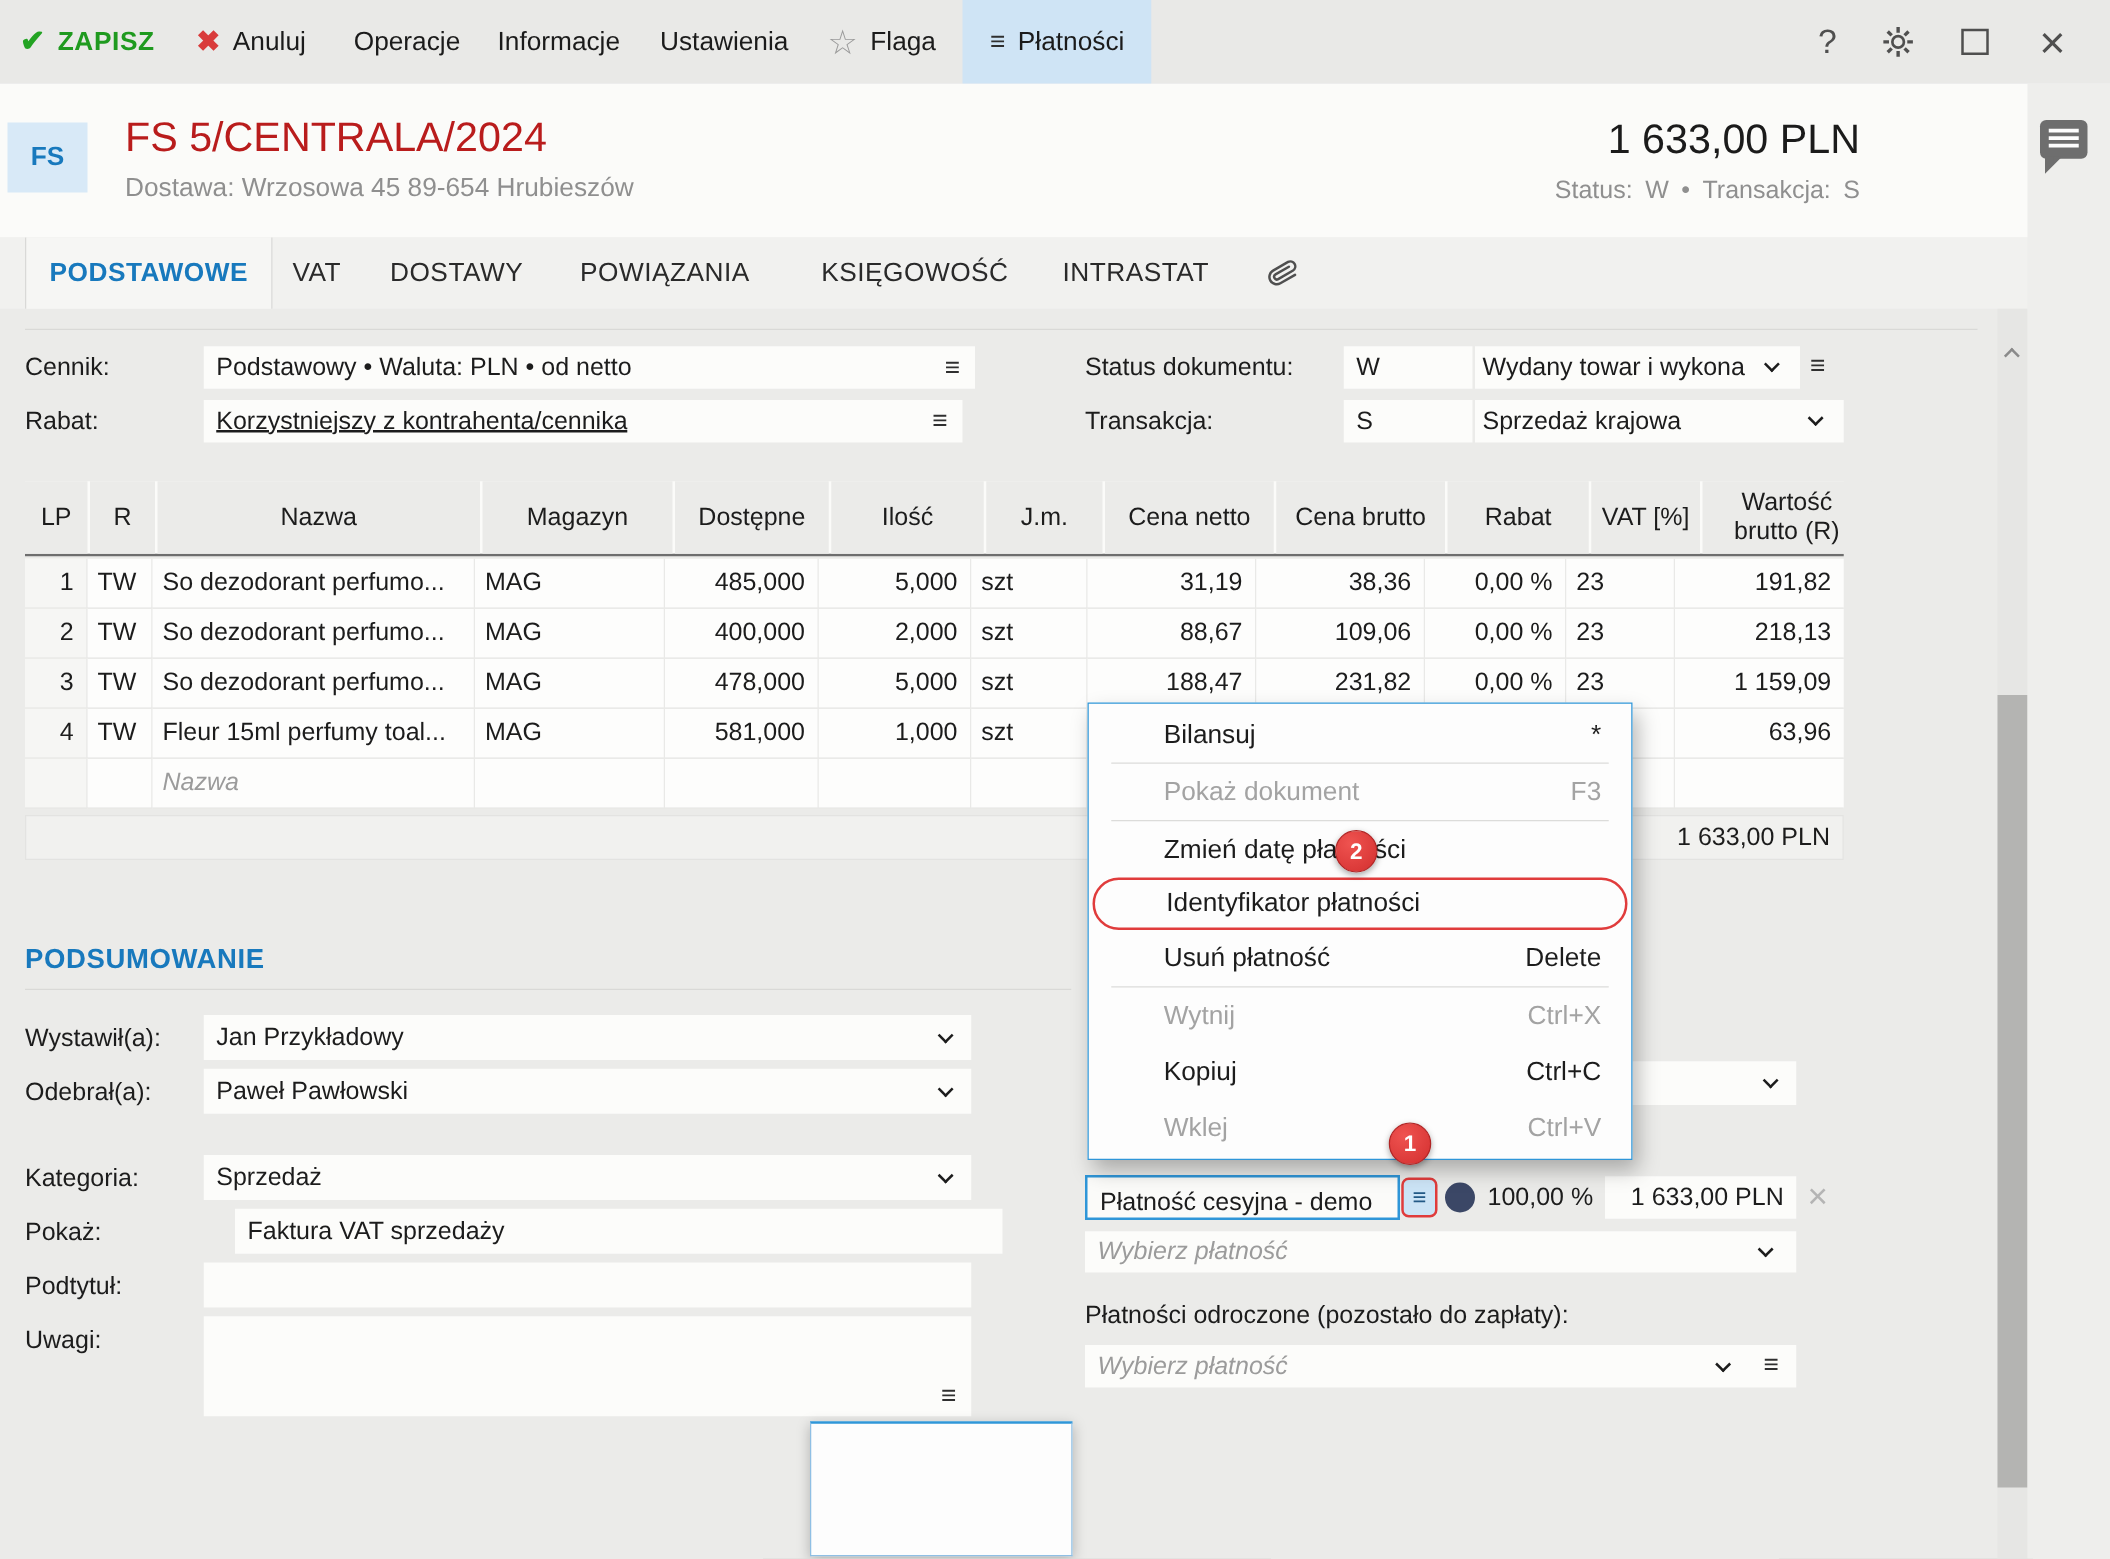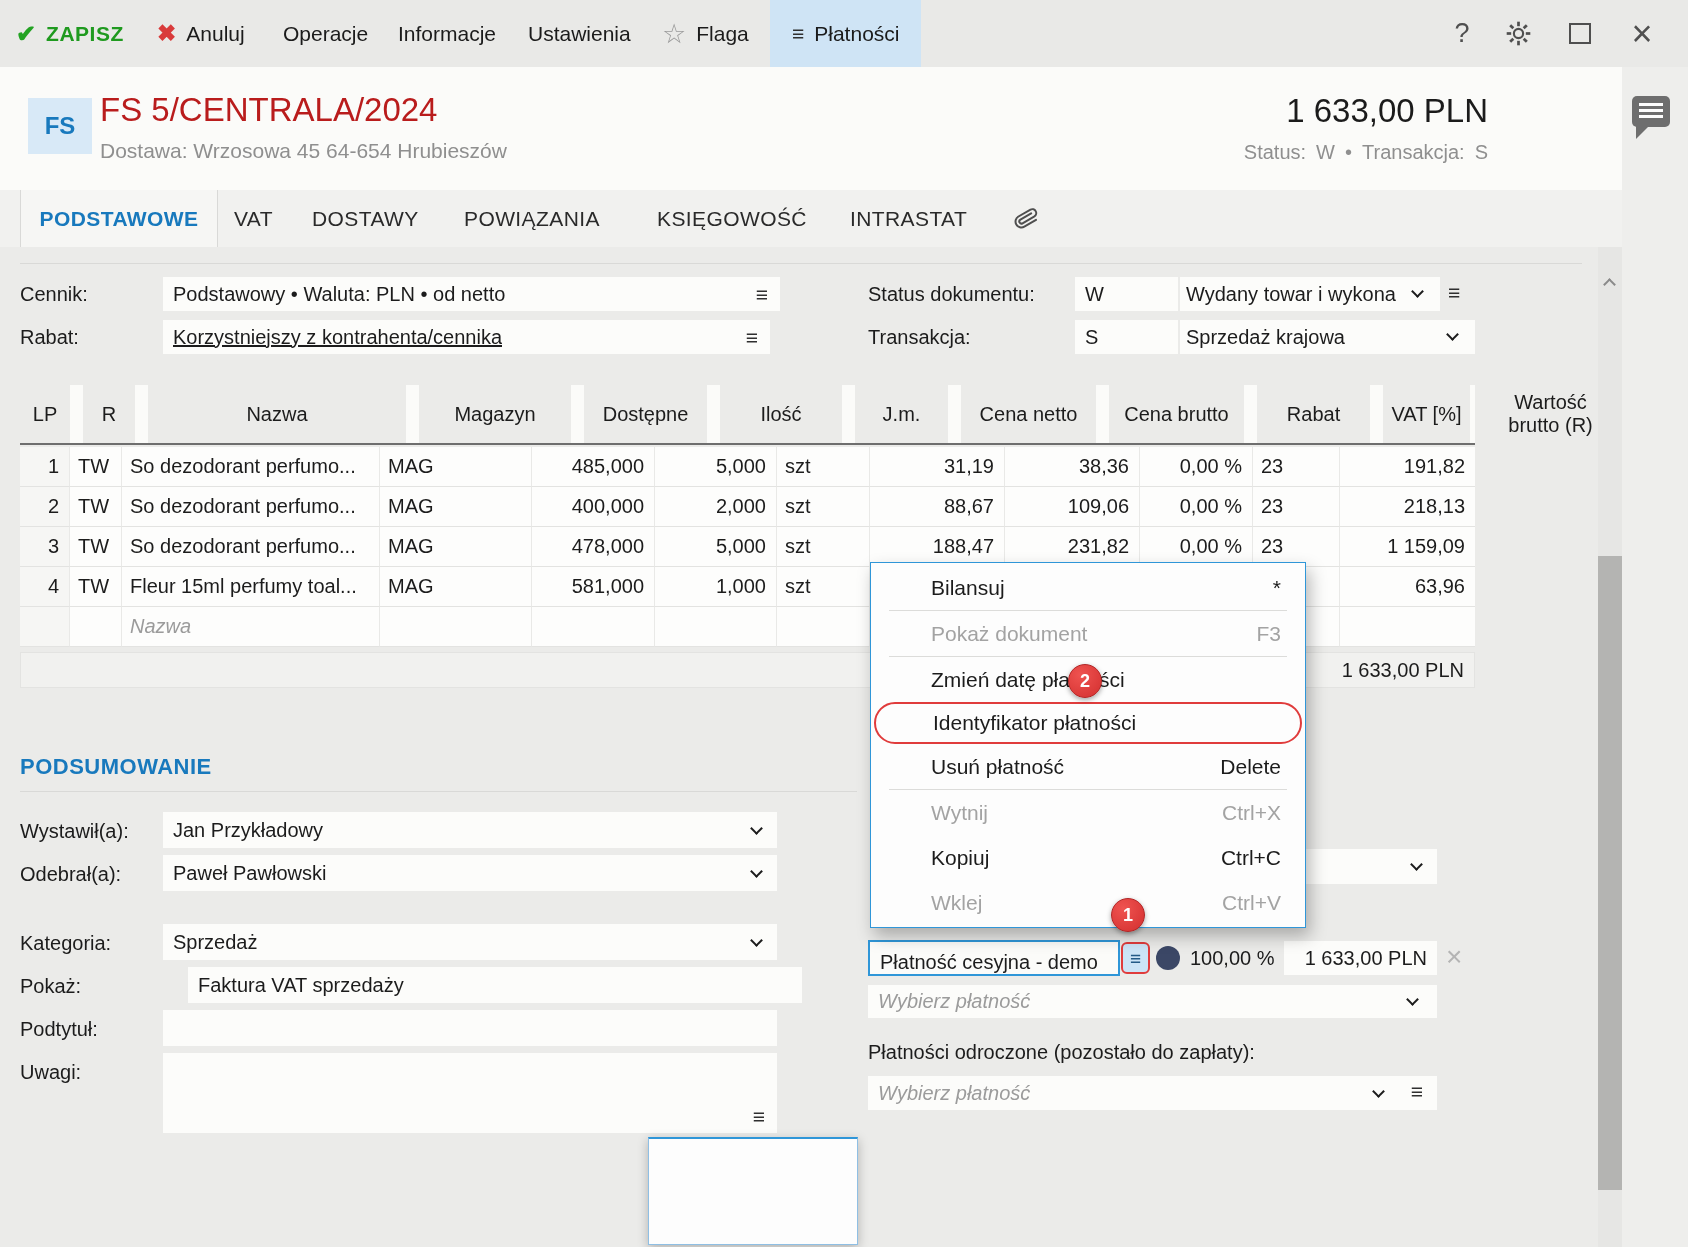--- a/index.html
+++ b/index.html
@@ -21,22 +21,22 @@
   .star-ic { color:#9a9a9a; font-size:27px; }
   .hamb { font-size:21px; color:#2f2f2f; line-height:1; }
   .payments-active { background:#cfe4f5; padding:0 22px; }
   .tb-right-ic { position:absolute; top:0; height:67px; display:flex; align-items:center; justify-content:center; width:40px; color:#4f4f4f; }
   .help-glyph { font-size:27px; color:#4f4f4f; }
   .maxi-box { width:22px; height:21px; border:2px solid #4f4f4f; }
   .close-glyph { font-size:36px; color:#4f4f4f; line-height:1; }
 
   
   .headerband { position:absolute; left:0; top:67px; width:1688px; height:123px; background:#fbfbf9; }
-  .fs-badge { position:absolute; left:28px; top:31px; width:64px; height:56px; background:#d8e9f7; color:#1879bd;
-              font-size:24px; font-weight:bold; display:flex; align-items:center; justify-content:center; }
+  .fs-badge { position:absolute; left:6px; top:31px; width:64px; height:56px; background:#d8e9f7; color:#1879bd;
+              font-size:21px; font-weight:bold; display:flex; align-items:center; justify-content:center; }
   .doc-title { position:absolute; left:100px; top:24px; font-size:33px; color:#b91c1c; }
   .doc-sub { position:absolute; left:100px; top:72px; font-size:21px; color:#8f8f8f; }
   .doc-amount { position:absolute; right:200px; top:25px; font-size:33px; color:#1b1b1b; }
   .doc-status { position:absolute; right:200px; top:74px; font-size:20px; color:#8f8f8f; display:flex; gap:10px; }
 
   
   .tabsband { position:absolute; left:0; top:190px; width:1688px; height:57px; background:#f1f1ef; }
   .tab { position:absolute; top:0; height:57px; display:flex; align-items:center; font-size:21px; color:#2a2a2a; letter-spacing:.4px; }
   .tab.active { left:20px; width:198px; justify-content:center; background:#f6f6f4;
                 border-left:1px solid #d9d9d7; border-right:1px solid #d9d9d7;
@@ -47,21 +47,21 @@
   .box { position:absolute; background:#fcfcfa; display:flex; align-items:center; font-size:20px; color:#1c1c1c; }
   .box .val { padding-left:10px; white-space:nowrap; overflow:hidden;text-align:right; }
   .ph { font-style:italic; color:#9b9b9b; }
   .chev { display:inline-block; width:9px; height:9px; border-right:2.2px solid #1c1c1c; border-bottom:2.2px solid #1c1c1c; transform:rotate(45deg); }
   .chev.up { transform:rotate(-135deg); border-color:#8a8a8a; }
   .in-right { position:absolute; right:12px; top:50%; transform:translateY(-50%); }
   .divline { position:absolute; background:#d9d9d7; height:1px; }
 
   
   .tbl-head, .tbl-row { display:grid; grid-template-columns:50px 52px 258px 152px 123px 122px 93px 135px 135px 113px 87px 135px; }
-  .tbl-head { position:absolute; left:20px; top:385px; width:1455px; height:60px; background:#fbfbf9; column-gap:13px; border-bottom:2px solid #6e6e6e; }
+  .tbl-head { position:absolute; left:20px; top:385px; width:1455px; height:60px; background:#fbfbf9; column-gap:2px; border-bottom:2px solid #6e6e6e; }
   .th { background:#ebebe9; display:flex; align-items:center; justify-content:center; text-align:center; font-size:20px; line-height:1.15; padding:0 4px; }
   .tbl-body { position:absolute; left:20px; top:447px; width:1455px; background:#fdfdfc; }
   .tbl-row { width:1455px; height:40px; }
   .td { display:flex; align-items:center; border-right:1px solid #e9e9e7; border-bottom:1px solid #e3e3e1; overflow:hidden; white-space:nowrap; }
   .td:last-child { border-right:none; }
   .td.lp { background:#f6f6f4; }
   .ta-r { justify-content:flex-end; padding-right:10px; }
   .ta-l { padding-left:8px; }
   .total-bar { position:absolute; left:20px; top:652px; width:1455px; height:36px; background:#f1f1ef; border:1px solid #e3e3e1;
                display:flex; align-items:center; justify-content:flex-end; padding-right:10px; font-size:20px; }
@@ -165,21 +165,21 @@
       <span class="maxi-box"></span>
     </div>
     <div class="tb-right-ic" style="left:1622px;">
       <span class="close-glyph">×</span>
     </div>
   </div>
 
   <div class="headerband">
     <div class="fs-badge">FS</div>
     <div class="doc-title">FS 5/CENTRALA/2024</div>
-    <div class="doc-sub">Dostawa: Wrzosowa  45  64-654 Hrubieszów</div>
+    <div class="doc-sub">Dostawa: Wrzosowa  45  89-654 Hrubieszów</div>
     <div class="doc-amount">1 633,00 PLN</div>
     <div class="doc-status">
       <span>Status:</span>
       <span>W</span>
       <span>•</span>
       <span>Transakcja:</span>
       <span>S</span>
     </div>
   </div>
 

